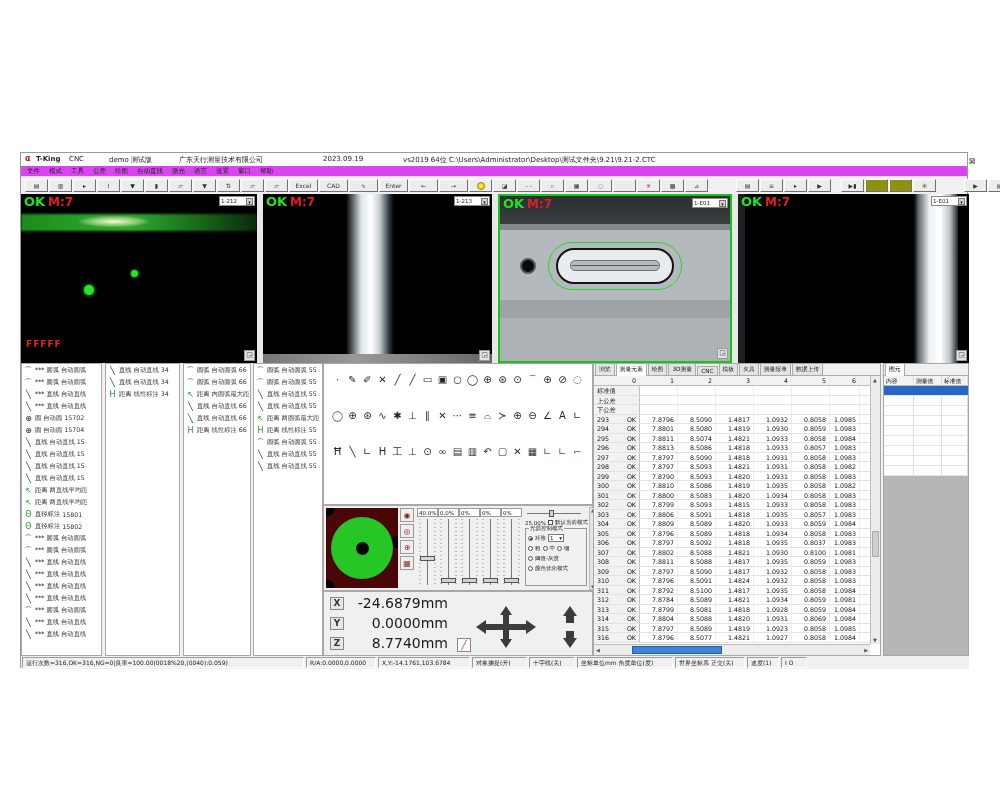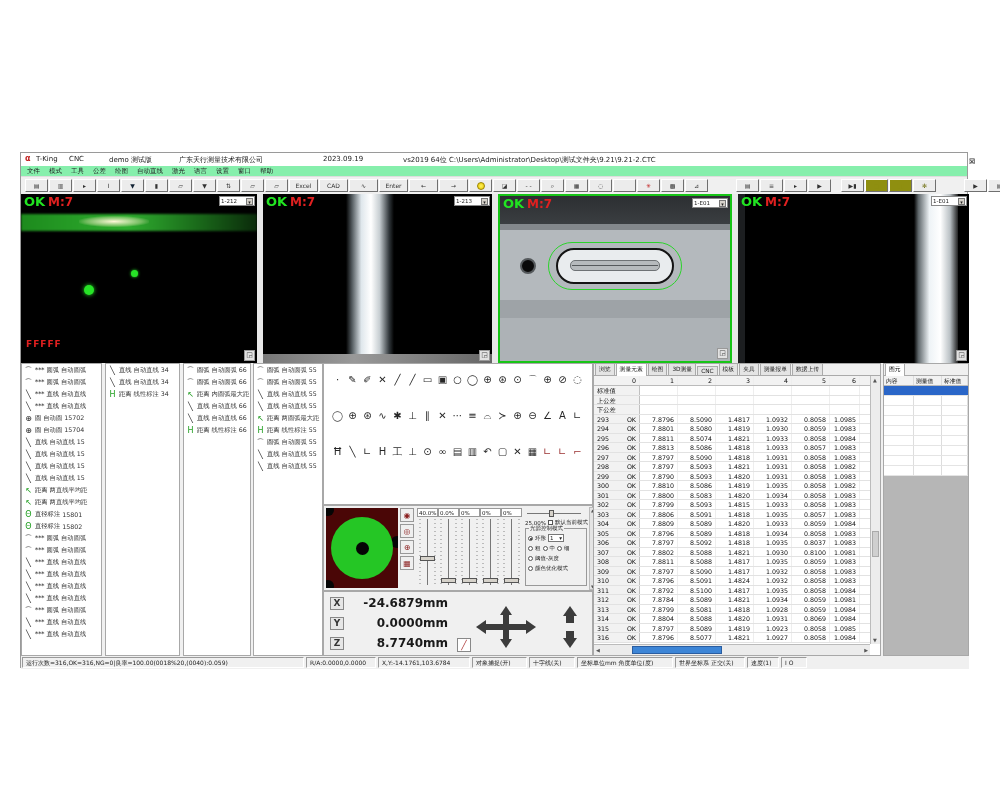--- a/index.html
+++ b/index.html
@@ -7,21 +7,21 @@
   .app{position:absolute;left:20px;top:152px;width:948px;height:516px;background:#f0f0f0;border:1px solid #9a9a9a;}
 
   
   .titlebar{position:absolute;left:0;top:0;width:100%;height:13px;background:#fff;font-size:7px;color:#222;}
   .titlebar span{position:absolute;top:2px;white-space:nowrap;}
   .logo{color:#c02020;font-weight:bold;font-size:8px;top:1px !important;}
   .winbtns{position:absolute;right:2px;top:0;display:flex;gap:10px;}
   .winbtn{width:14px;height:11px;font-size:7px;line-height:11px;text-align:center;color:#333;}
 
   
-  .menubar{position:absolute;left:0;top:13px;width:100%;height:11px;background:#86efac;display:flex;align-items:center;padding-left:6px;gap:9px;font-size:6.5px;color:#222;border-bottom:1px solid #ddd;}
+  .menubar{position:absolute;left:0;top:13px;width:100%;height:11px;background:#d946ef;display:flex;align-items:center;padding-left:6px;gap:9px;font-size:6.5px;color:#222;border-bottom:1px solid #ddd;}
 
   
   .toolbar{position:absolute;left:0;top:24px;width:100%;height:17px;background:#f0f0f0;display:flex;align-items:center;padding-left:4px;}
   .tb{height:13px;min-width:23px;margin-right:1px;background:#ececec;border:1px solid;border-color:#ffffff #6f6f6f #6f6f6f #ffffff;font-size:6px;color:#333;display:flex;align-items:center;justify-content:center;white-space:nowrap;padding:0 2px;}
   .tb.wide{min-width:29px;}
   .tb.dark{color:#123;}
   .tb.red{color:#c01818;}
   .tb.olive{background:#8f8f10;color:#8f8f10;}
   .tb.olivetext{color:#6f6f10;}
   .tb.yellow .bulb{width:8px;height:8px;border-radius:50%;background:radial-gradient(#fff35a,#e8c400);border:1px solid #9a8400;}
@@ -102,21 +102,21 @@
   .optrow{display:flex;align-items:center;gap:2px;height:10px;white-space:nowrap;}
   .radio{width:5px;height:5px;border:1px solid #555;border-radius:50%;background:#fff;display:inline-block;position:relative;flex:0 0 5px;}
   .radio.on::after{content:"";position:absolute;left:1px;top:1px;width:2px;height:2px;border-radius:50%;background:#222;}
   .minisel{width:16px;height:8px;border:1px solid #777;background:#fff;display:inline-flex;align-items:center;justify-content:space-between;padding:0 1px;}
   .lscroll{position:absolute;right:-3px;top:0;width:7px;height:83px;background:#e4e4e4;border:1px solid #bbb;font-size:4px;color:#555;display:flex;flex-direction:column;justify-content:space-between;align-items:center;}
 
   
   .dro{position:absolute;left:302px;top:438px;width:270px;height:65px;background:#f0f0f0;border:1px solid #a8a8a8;}
   .axisrow{position:absolute;left:6px;height:16px;display:flex;align-items:center;}
   .axbox{width:14px;height:13px;border:1px solid #888;background:#e6e6e6;color:#333;font-size:9px;font-weight:bold;text-align:center;line-height:11px;}
-  .axval{width:104px;text-align:right;font-size:12px;color:#1a1a1a;font-weight:bold;}
+  .axval{width:104px;text-align:right;font-size:14px;color:#1a1a1a;}
   .jog{position:absolute;fill:#3c3c3c;}
   .zbtn{position:absolute;left:133px;top:46px;width:14px;height:14px;background:#fff;border:1px solid #888;color:#b04040;font-size:9px;line-height:12px;text-align:center;}
 
   
   .mtable{position:absolute;left:572px;top:210px;width:288px;height:293px;background:#fff;border:1px solid #a8a8a8;overflow:hidden;}
   .tabs{height:12px;background:#f0f0f0;display:flex;align-items:flex-end;border-bottom:1px solid #aaa;font-size:5.8px;color:#222;}
   .tab{padding:1px 3px;border:1px solid #aaa;border-bottom:none;background:#e4e4e4;margin-left:1px;white-space:nowrap;}
   .tab.sel{background:#fff;position:relative;top:1px;padding-bottom:2px;}
   .grid{position:absolute;left:0;top:12px;right:10px;bottom:11px;overflow:hidden;font-size:6.3px;}
   .grow{display:flex;height:9.5px;border-bottom:1px solid #e2e2e2;}
@@ -143,21 +143,21 @@
   .status{position:absolute;left:0;top:503px;width:948px;height:13px;background:#f0f0f0;display:flex;align-items:center;padding-left:1px;font-size:6px;color:#222;}
   .seg{height:11px;border:1px solid;border-color:#9a9a9a #ffffff #ffffff #9a9a9a;margin-right:2px;padding:0 3px;line-height:9px;white-space:nowrap;overflow:hidden;flex:0 0 auto;}
 </style>
 </head>
 <body>
 
 <div class="app">
 
   <div class="titlebar">
     <span class="logo" style="left:4px">α</span>
-    <span style="left:15px;font-weight:normal">T-King</span>
+    <span style="left:15px;font-weight:bold">T-King</span>
     <span style="left:48px">CNC</span>
     <span style="left:88px">demo 测试版</span>
     <span style="left:158px">广东天行测量技术有限公司</span>
     <span style="left:302px">2023.09.19</span>
     <span style="left:382px">vs2019 64位  C:\Users\Administrator\Desktop\测试文件夹\9.21\9.21-2.CTC</span>
     <span class="winbtns" style="position:absolute;">
       <span class="winbtn">–</span>
       <span class="winbtn">❐</span>
       <span class="winbtn">✕</span>
     </span>

